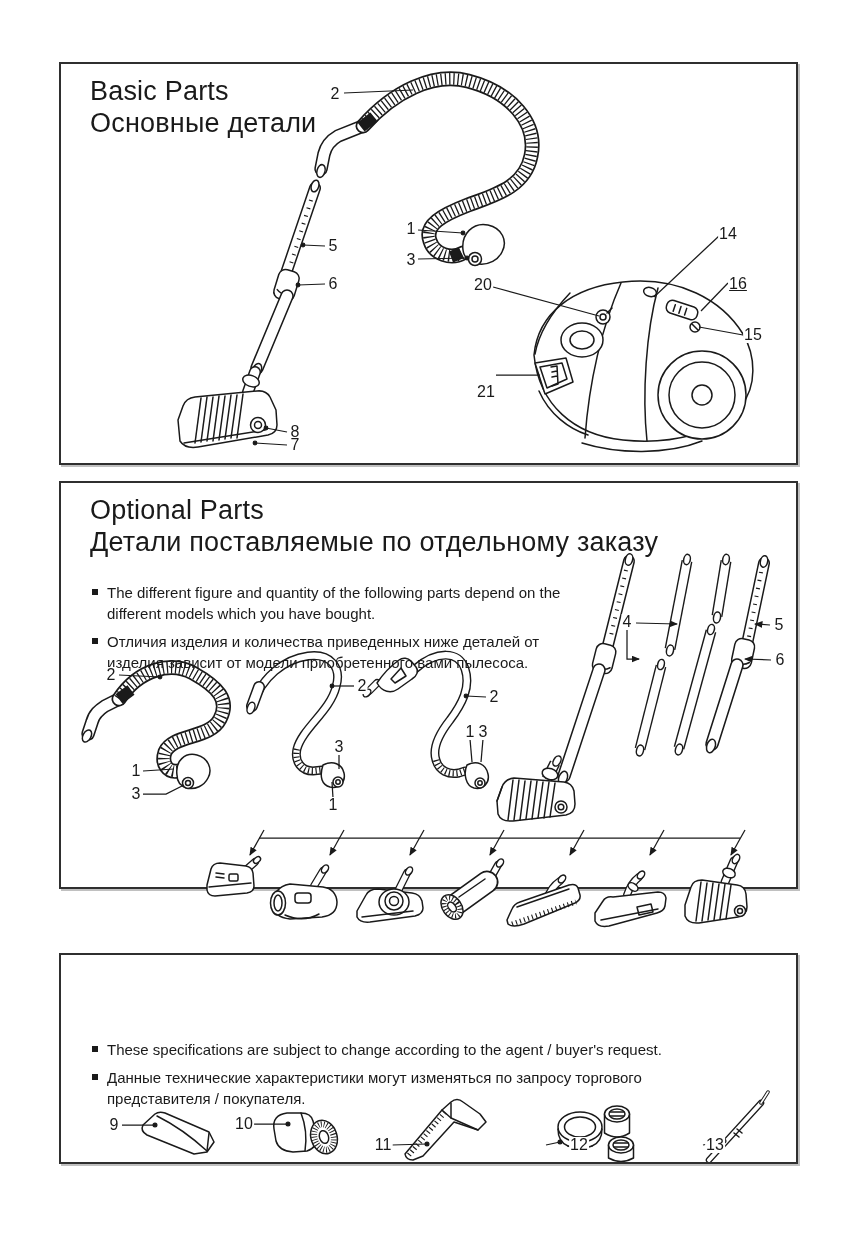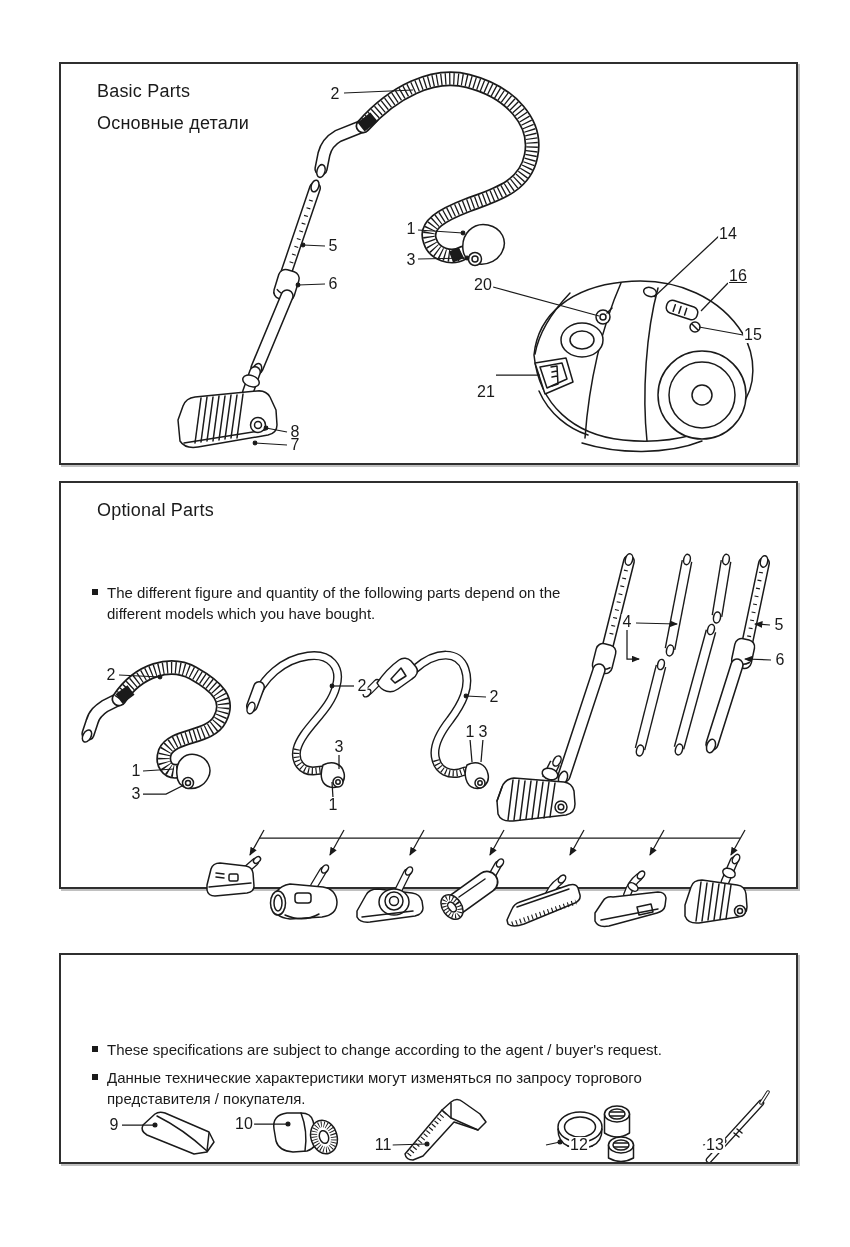--- a/index.html
+++ b/index.html
@@ -3,21 +3,21 @@
 <meta charset="utf-8">
 <style>
   *{margin:0;padding:0;box-sizing:border-box}
   html,body{background:#fff}
   body{width:850px;height:1247px;position:relative;font-family:"Liberation Sans",sans-serif;color:#1a1a1a}
   .box{position:absolute;left:59px;width:739px;border:2px solid #2f2f2f;background:#fff;box-shadow:2px 2px 0 rgba(130,130,130,.5)}
   #box-basic{top:62px;height:403px}
   #box-optional{top:481px;height:408px}
   #box-accessory{top:953px;height:211px}
   .art{position:absolute;left:0;top:0;display:block}
-  .title{position:absolute;left:36px;top:11px;font-size:18px;line-height:32px;letter-spacing:.2px;z-index:2}
+  .title{position:absolute;left:29px;top:11px;font-size:27px;line-height:32px;letter-spacing:.2px;z-index:2}
   .bullets{position:absolute;list-style:none;z-index:2}
   #box-optional .bullets{left:29px;top:99px;width:505px}
   #box-accessory .bullets{left:29px;top:84px;width:650px}
   .bullets li{position:relative;padding-left:17px;font-size:15px;line-height:21px;margin-bottom:7px}
   .bullets li::before{content:"";position:absolute;left:2px;top:7px;width:6px;height:6px;background:#1a1a1a}
   .callout{position:absolute;transform:translate(-50%,-50%);font-size:16px;line-height:1;z-index:3;background:#fff;padding:0 1px}
   
   .s{stroke:#1a1a1a;fill:none;stroke-width:1.5;stroke-linecap:round;stroke-linejoin:round}
   .sw{stroke:#1a1a1a;fill:#fff;stroke-width:1.5;stroke-linejoin:round}
   .lead{stroke:#1a1a1a;stroke-width:1.25;fill:none}
@@ -153,21 +153,21 @@
     <div>Основные детали</div>
   </div>
 <span class="callout" style="left: 274px; top: 30px;">2</span>
     <span class="callout" style="left: 350px; top: 165px;">1</span>
     <span class="callout" style="left: 350px; top: 196px;">3</span>
     <span class="callout" style="left: 272px; top: 182px;">5</span>
     <span class="callout" style="left: 272px; top: 220px;">6</span>
     <span class="callout" style="left: 234px; top: 368px;">8</span>
     <span class="callout" style="left: 234px; top: 381px;">7</span>
     <span class="callout" style="left: 667px; top: 170px;">14</span>
-    <span class="callout" style="left: 677px; top: 212px; text-decoration: underline;">16</span>
+    <span class="callout" style="left: 677px; top: 220px; text-decoration: underline;">16</span>
     <span class="callout" style="left: 692px; top: 271px;">15</span>
     <span class="callout" style="left: 422px; top: 221px;">20</span>
     <span class="callout" style="left: 425px; top: 311px; margin-top: 17px;">21</span>
   </section>
 
 <section class="box" id="box-optional">
   <svg class="art" width="735" height="454" viewBox="0 0 735 454">
 
     <g>
       <path class="o13" d="M27,251 L31,239 C33,231 38,227 44,223 L58,216"></path>
@@ -380,23 +380,25 @@
       <path d="M566,147 L566,176 L578,176" marker-end="url(#ah)"></path>
       <path d="M709,142 L694,141" marker-end="url(#ah)"></path>
       <path d="M710,177 L684,176" marker-end="url(#ah)"></path>
       <circle class="dot" cx="99" cy="194" r="1.8"></circle>
         <circle class="dot" cx="271" cy="203" r="1.8"></circle>
       <circle class="dot" cx="405" cy="213" r="1.8"></circle>
     </g>
   </svg>
   <div class="title">
     <div>Optional Parts</div>
+    <div>Детали поставляемые по отдельному заказу</div>
   </div>
   <ul class="bullets">
     <li>The different figure and quantity of the following parts depend on the different models which you have bought.</li>
+    <li>Отличия изделия и количества приведенных ниже деталей от изделия зависит от модели приобретенного вами пылесоса.</li>
   </ul>
 <span class="callout" style="left: 50px; top: 192px;">2</span>
     <span class="callout" style="left: 75px; top: 288px;">1</span>
     <span class="callout" style="left: 75px; top: 311px;">3</span>
     <span class="callout" style="left: 301px; top: 203px;">2</span>
     <span class="callout" style="left: 278px; top: 264px;">3</span>
     <span class="callout" style="left: 272px; top: 322px;">1</span>
     <span class="callout" style="left: 433px; top: 214px;">2</span>
     <span class="callout" style="left: 409px; top: 249px;">1</span>
     <span class="callout" style="left: 422px; top: 249px;">3</span>

